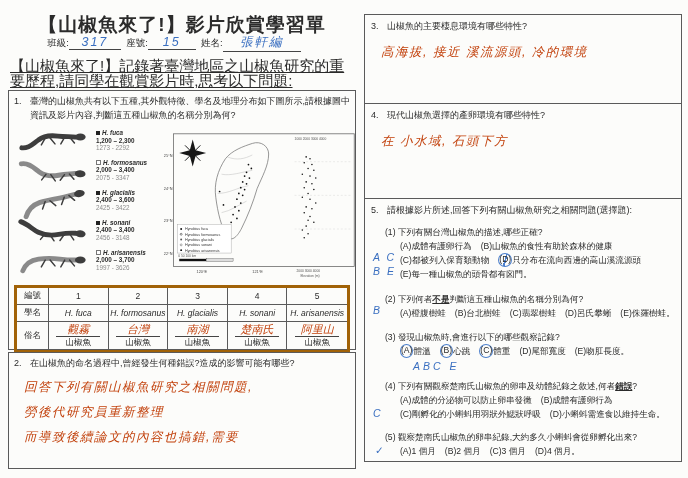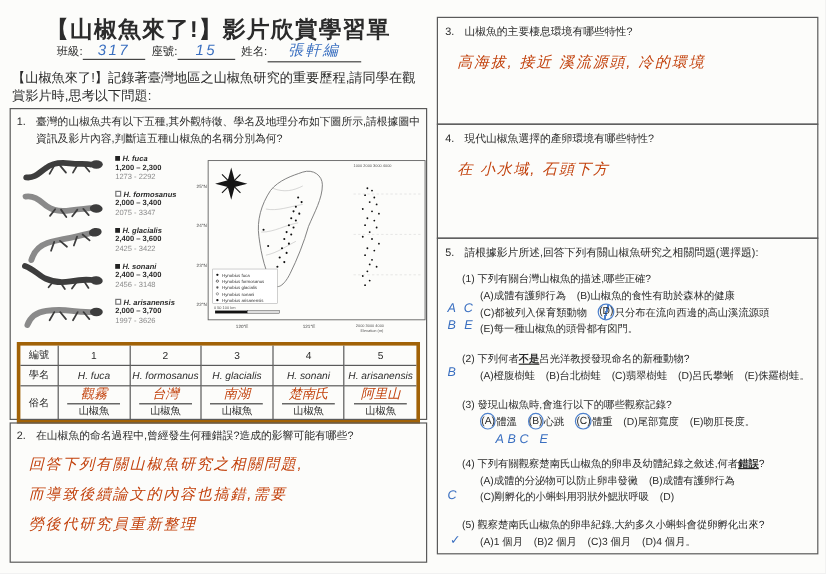--- a/index.html
+++ b/index.html
@@ -10,21 +10,21 @@
   
   .hdr-title{position:absolute;left:8px;top:12px;width:348px;text-align:center;
              font-size:19px;font-weight:bold;letter-spacing:1px;}
   .hdr-ids{position:absolute;left:0;top:34px;width:348px;text-align:center;font-size:9.5px;}
   .blank{display:inline-block;border-bottom:1px solid #444;text-align:center;padding:0 4px;}
   .blank.b1{min-width:44px;} .blank.b2{min-width:40px;} .blank.b3{min-width:70px;}
 
   .hw{font-style:italic;color:#c2410c;}
   .hw-big{font-style:italic;color:#3a6fc0;font-size:12.5px;letter-spacing:2px;}
 
-  .intro{position:absolute;left:10px;top:58px;width:346px;font-size:11px;line-height:15px;}
+  .intro{position:absolute;left:10px;top:58px;width:346px;font-size:15px;line-height:15px;text-decoration:underline;}
 
   
   .qline{display:flex;font-size:9px;line-height:13.5px;}
   .qnum{flex:0 0 16px;}
   .qtext{flex:1;}
 
   
   .figure{display:flex;margin-top:3px;height:156px;}
   .sal-col{flex:0 0 80px;display:flex;flex-direction:column;justify-content:space-between;padding:2px 0 6px 2px;}
   .sal{width:76px;height:26px;}
@@ -290,22 +290,22 @@
       </div>
     </div>
   </div>
 
   <div class="box" style="left:8px;top:352px;width:348px;height:117px;padding:4px 5px;">
     <div class="qline">
       <span class="qnum">2.</span>
       <div class="qtext">在山椒魚的命名過程中,曾經發生何種錯誤?造成的影響可能有哪些?</div>
     </div>
     <div class="ansline hw" style="margin-top:4px;">回答下列有關山椒魚研究之相關問題,</div>
+    <div class="ansline hw" style="margin-top:0;">勞後代研究員重新整理</div>
     <div class="ansline hw" style="margin-top:0;">而導致後續論文的內容也搞錯,需要</div>
-    <div class="ansline hw" style="margin-top:0;">勞後代研究員重新整理</div>
   </div>
 
   <div class="box" style="left:364px;top:14px;width:318px;height:90px;padding:5px 6px;">
     <div class="qline">
       <span class="qnum">3.</span>
       <div class="qtext">山椒魚的主要棲息環境有哪些特性?</div>
     </div>
     <div class="ansline hw">高海拔, 接近 溪流源頭, 冷的環境</div>
   </div>
 
@@ -354,21 +354,21 @@
             <span>每一種山椒魚的頭骨都有囟門。</span>
           </span>
       </div>
       <div class="hw-note" style="left:-12px;top:26px;">A C</div>
       <div class="hw-note" style="left:-12px;top:40px;">B E</div>
     </div>
 
     <div class="sub" style="margin-top:11px;">
       <div>
         <span>(2)</span>
-        <span>下列何者</span><span class="em-u">不是</span><span>呂光洋教授發現命名的新種動物?</span>
+        <span>下列何者</span><span class="em-u">不是</span><span>判斷這五種山椒魚的名稱分別為何?</span>
       </div>
       <div class="opts">
         <span class="opt">
             <span>(A)</span>
             <span>橙腹樹蛙</span>
           </span>
         <span class="opt">
             <span>(B)</span>
             <span>台北樹蛙</span>
           </span>
@@ -433,20 +433,21 @@
             <span>成體有護卵行為</span>
           </span>
       </div>
       <div class="opts">
         <span class="opt">
             <span>(C)</span>
             <span>剛孵化的小蝌蚪用羽狀外鰓狀呼吸</span>
           </span>
         <span class="opt">
             <span>(D)</span>
+            <span>小蝌蚪需進食以維持生命。</span>
           </span>
       </div>
       <div class="hw-note" style="left:-12px;top:28px;">C</div>
     </div>
 
     <div class="sub" style="margin-top:9px;">
       <div>
         <span>(5)</span>
         <span>觀察楚南氏山椒魚的卵串紀錄,大約多久小蝌蚪會從卵孵化出來?</span>
       </div>

